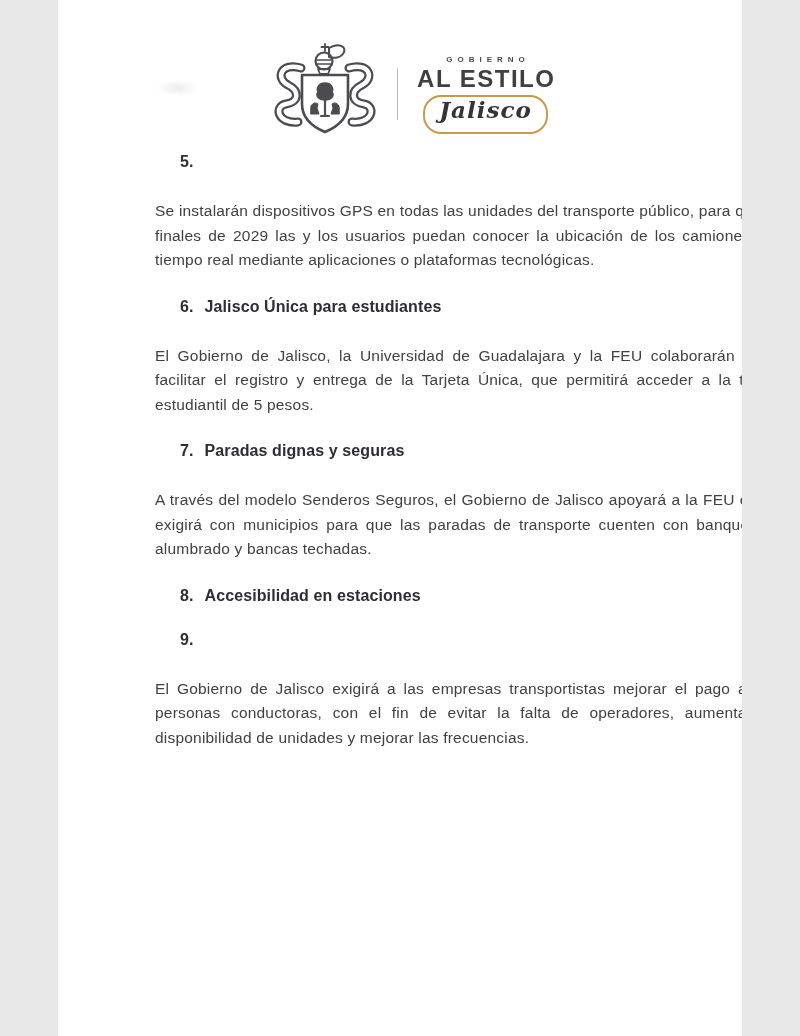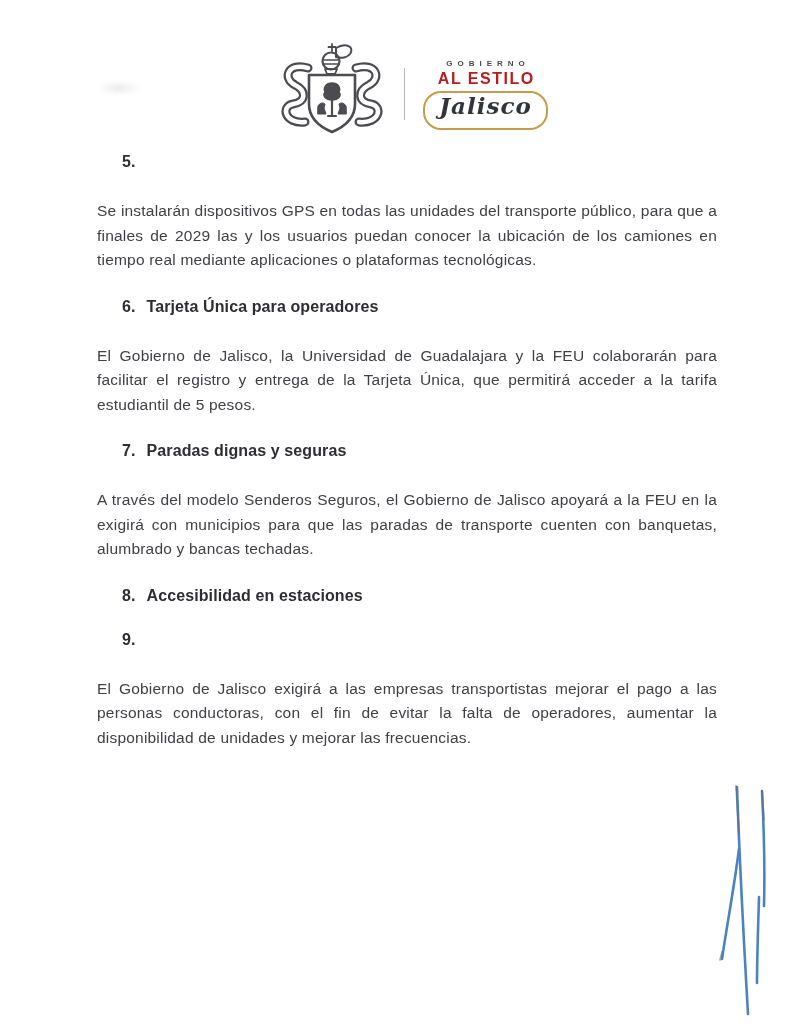--- a/index.html
+++ b/index.html
@@ -1,18 +1,18 @@
 <!DOCTYPE html>
 <html lang="es"><head>
 <meta charset="utf-8">
 <style>
   html,body{margin:0;padding:0;background:#e8e8e8;}
   .page{
     position:relative;
-    width:800px;height:1036px;
+    width:684px;height:1036px;
     margin:0 auto;
     background:#ffffff;
     overflow:hidden;
     font-family:"Liberation Sans", sans-serif;
     color:#3f3f44;
   }
   
   .header{
     height:152px;
     display:flex;
@@ -31,21 +31,21 @@
     background:#b9b9bc;
     margin:0 18px 0 16px;
   }
   .brand{display:flex;flex-direction:column;align-items:center;}
   .brand-top{
     font-size:8px;font-weight:bold;color:#4a4a50;
     letter-spacing:5px;text-indent:5px;
     margin-bottom:3px;
   }
   .brand-mid{
-    font-size:16px;font-weight:bold;color:#b91c1c;
+    font-size:24px;font-weight:bold;color:#404040;
     letter-spacing:1.5px;text-indent:1.5px;
     line-height:1;
   }
   .brand-pill{
     margin-top:4px;
     border:2.5px solid #C89B4A;
     border-radius:18px;
     padding:1px 14px 11px 14px;
     line-height:1;
   }
@@ -148,21 +148,21 @@
     <div class="section">
       <h3>
         <span>5.</span>
       </h3>
       <p>Se instalarán dispositivos GPS en todas las unidades del transporte público, para que a finales de 2029 las y los usuarios puedan conocer la ubicación de los camiones en tiempo real mediante aplicaciones o plataformas tecnológicas.</p>
     </div>
 
     <div class="section">
       <h3>
         <span>6.</span>
-        <span>Tarjeta Única para operadores</span>
+        <span>Jalisco Única para estudiantes</span>
       </h3>
       <p>El Gobierno de Jalisco, la Universidad de Guadalajara y la FEU colaborarán para facilitar el registro y entrega de la Tarjeta Única, que permitirá acceder a la tarifa estudiantil de 5 pesos.</p>
     </div>
 
     <div class="section">
       <h3>
         <span>7.</span>
         <span>Paradas dignas y seguras</span>
       </h3>
       <p>A través del modelo Senderos Seguros, el Gobierno de Jalisco apoyará a la FEU en la exigirá con municipios para que las paradas de transporte cuenten con banquetas, alumbrado y bancas techadas.</p>

